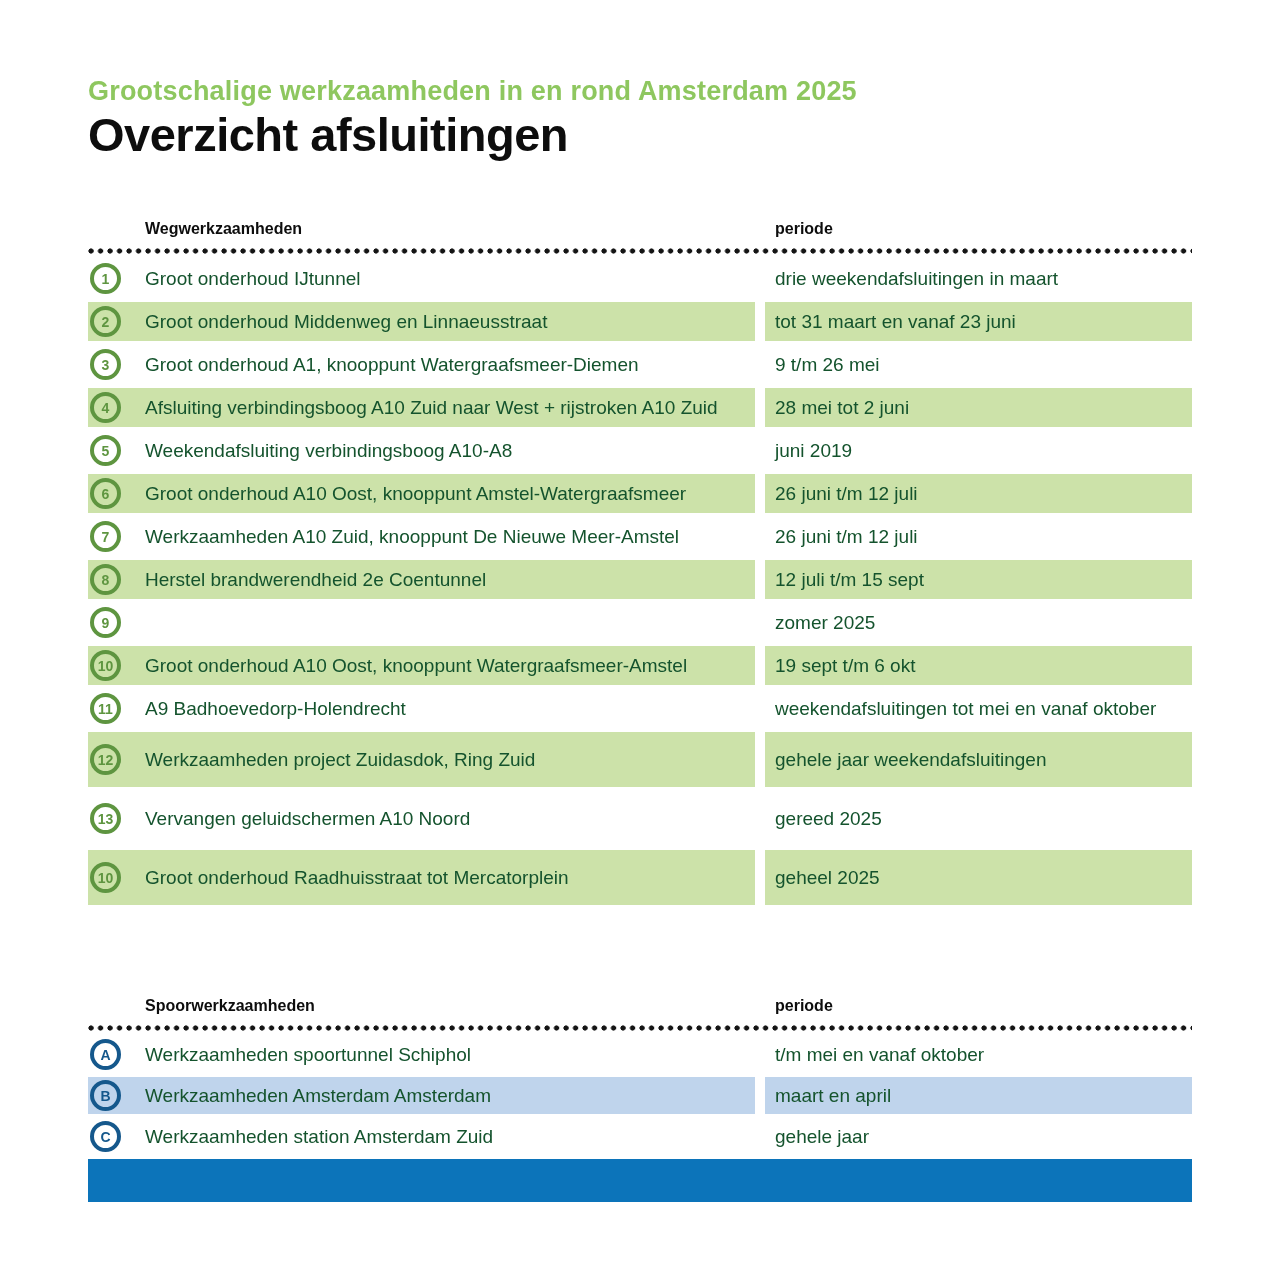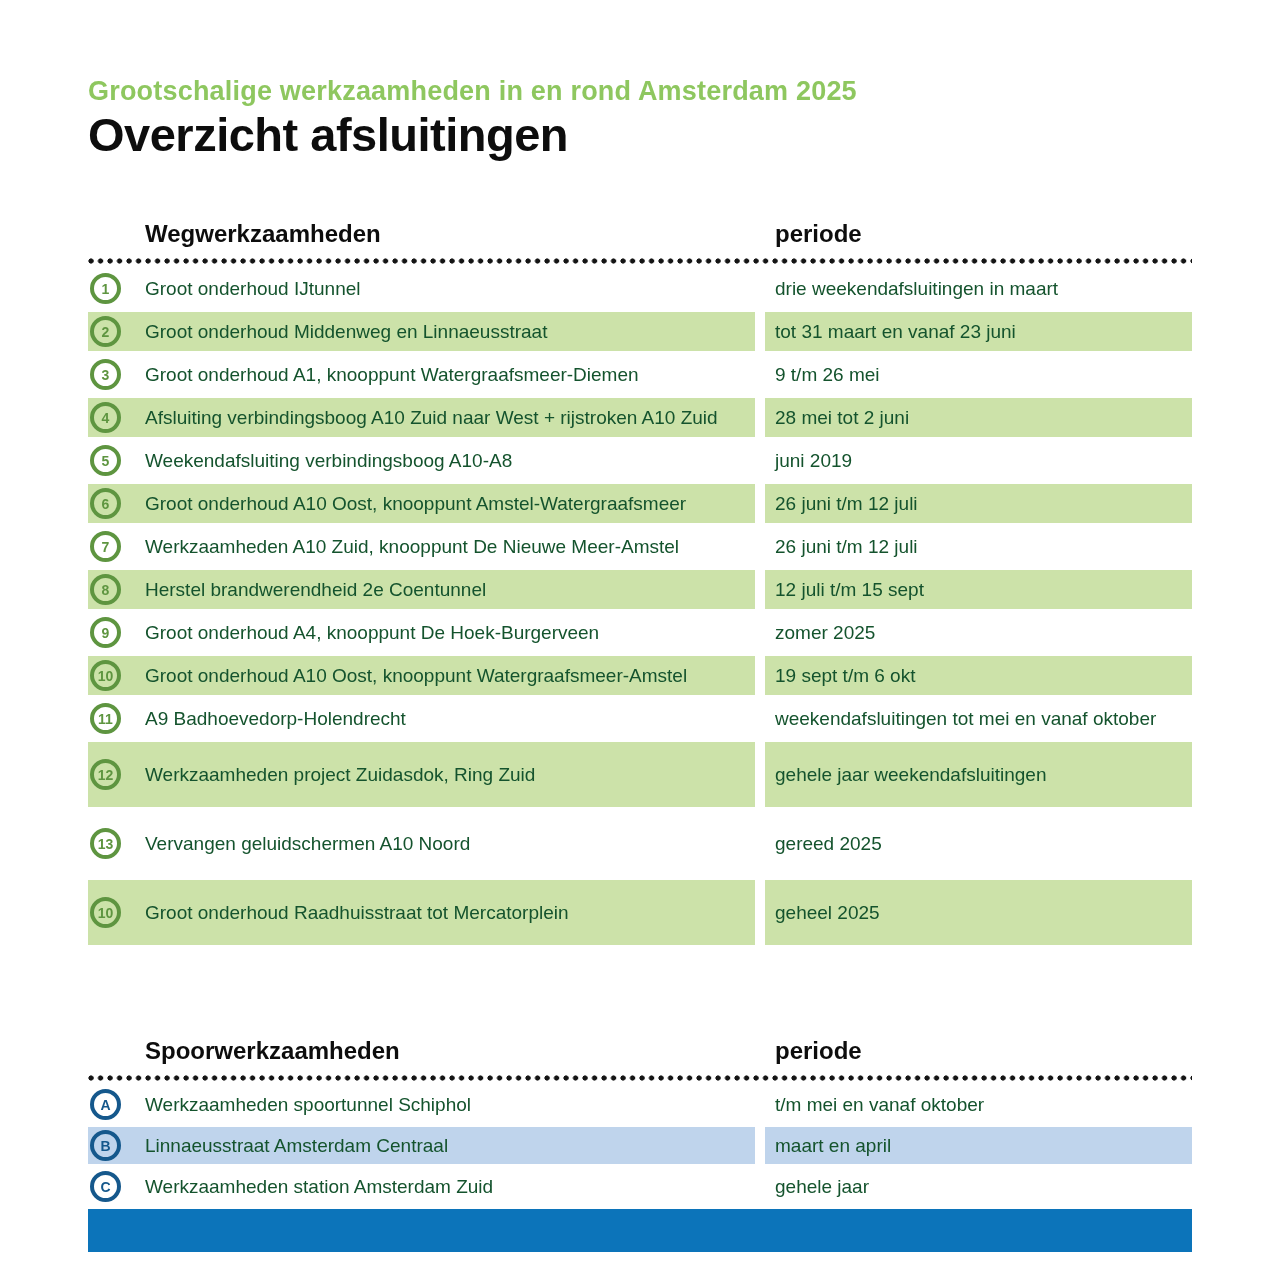--- a/index.html
+++ b/index.html
@@ -16,32 +16,32 @@
     font-size:27px; font-weight:700; letter-spacing:0.2px;
   }
   .title {
     font-size:47px; font-weight:800; color:#0d0d0d;
     letter-spacing:-0.5px;
   }
 
   .table { margin-top:58px; }
   .table.rail { margin-top:92px; }
 
-  .table-header { display:flex; gap:10px; font-size:24px; font-weight:800; color:#0d0d0d; }
+  .table-header { display:flex; gap:10px; font-size:16px; font-weight:800; color:#0d0d0d; }
   .table-header .h1 { width:667px; padding-left:57px; }
   .table-header .h2 { flex:1; padding-left:10px; }
 
   .dotted {
     height:6px; margin-top:10px; margin-bottom:5px;
     background-image: radial-gradient(circle at 3px 3px, #141414 2.3px, transparent 2.9px);
     background-size:9.5px 6px; background-repeat:repeat-x;
   }
 
   .row { display:flex; gap:10px; height:39px; margin-bottom:4px; }
-  .row.tall { height:65px; }
+  .row.tall { height:55px; }
   .rail .row { height:37px; }
   .cell { display:flex; align-items:center; }
   .c1 { width:667px; padding-left:2px; }
   .c2 { flex:1; padding-left:10px; }
   .werk-text, .c2 { font-size:19px; color:#14532d; }
 
   .road .row.hl .cell { background: var(--green-row, #cce2a9); }
   .rail .row.hl .cell { background: var(--blue-row, #bfd4ec); }
 
   .badge {
@@ -125,21 +125,20 @@
         <div class="row hl">
           <div class="cell c1">
             <span class="badge">8</span>
             <span class="werk-text">Herstel brandwerendheid 2e Coentunnel</span>
           </div>
           <div class="cell c2">12 juli t/m 15 sept</div>
         </div>
         <div class="row">
           <div class="cell c1">
             <span class="badge">9</span>
-            <span class="werk-text">Groot onderhoud A4, knooppunt De Hoek-Burgerveen</span>
           </div>
           <div class="cell c2">zomer 2025</div>
         </div>
         <div class="row hl">
           <div class="cell c1">
             <span class="badge">10</span>
             <span class="werk-text">Groot onderhoud A10 Oost, knooppunt Watergraafsmeer-Amstel</span>
           </div>
           <div class="cell c2">19 sept t/m 6 okt</div>
         </div>
@@ -184,21 +183,21 @@
         <div class="row">
           <div class="cell c1">
             <span class="badge">A</span>
             <span class="werk-text">Werkzaamheden spoortunnel Schiphol</span>
           </div>
           <div class="cell c2">t/m mei en vanaf oktober</div>
         </div>
         <div class="row hl">
           <div class="cell c1">
             <span class="badge">B</span>
-            <span class="werk-text">Linnaeusstraat Amsterdam Centraal</span>
+            <span class="werk-text">Werkzaamheden Amsterdam Amsterdam</span>
           </div>
           <div class="cell c2">maart en april</div>
         </div>
         <div class="row">
           <div class="cell c1">
             <span class="badge">C</span>
             <span class="werk-text">Werkzaamheden station Amsterdam Zuid</span>
           </div>
           <div class="cell c2">gehele jaar</div>
         </div>

